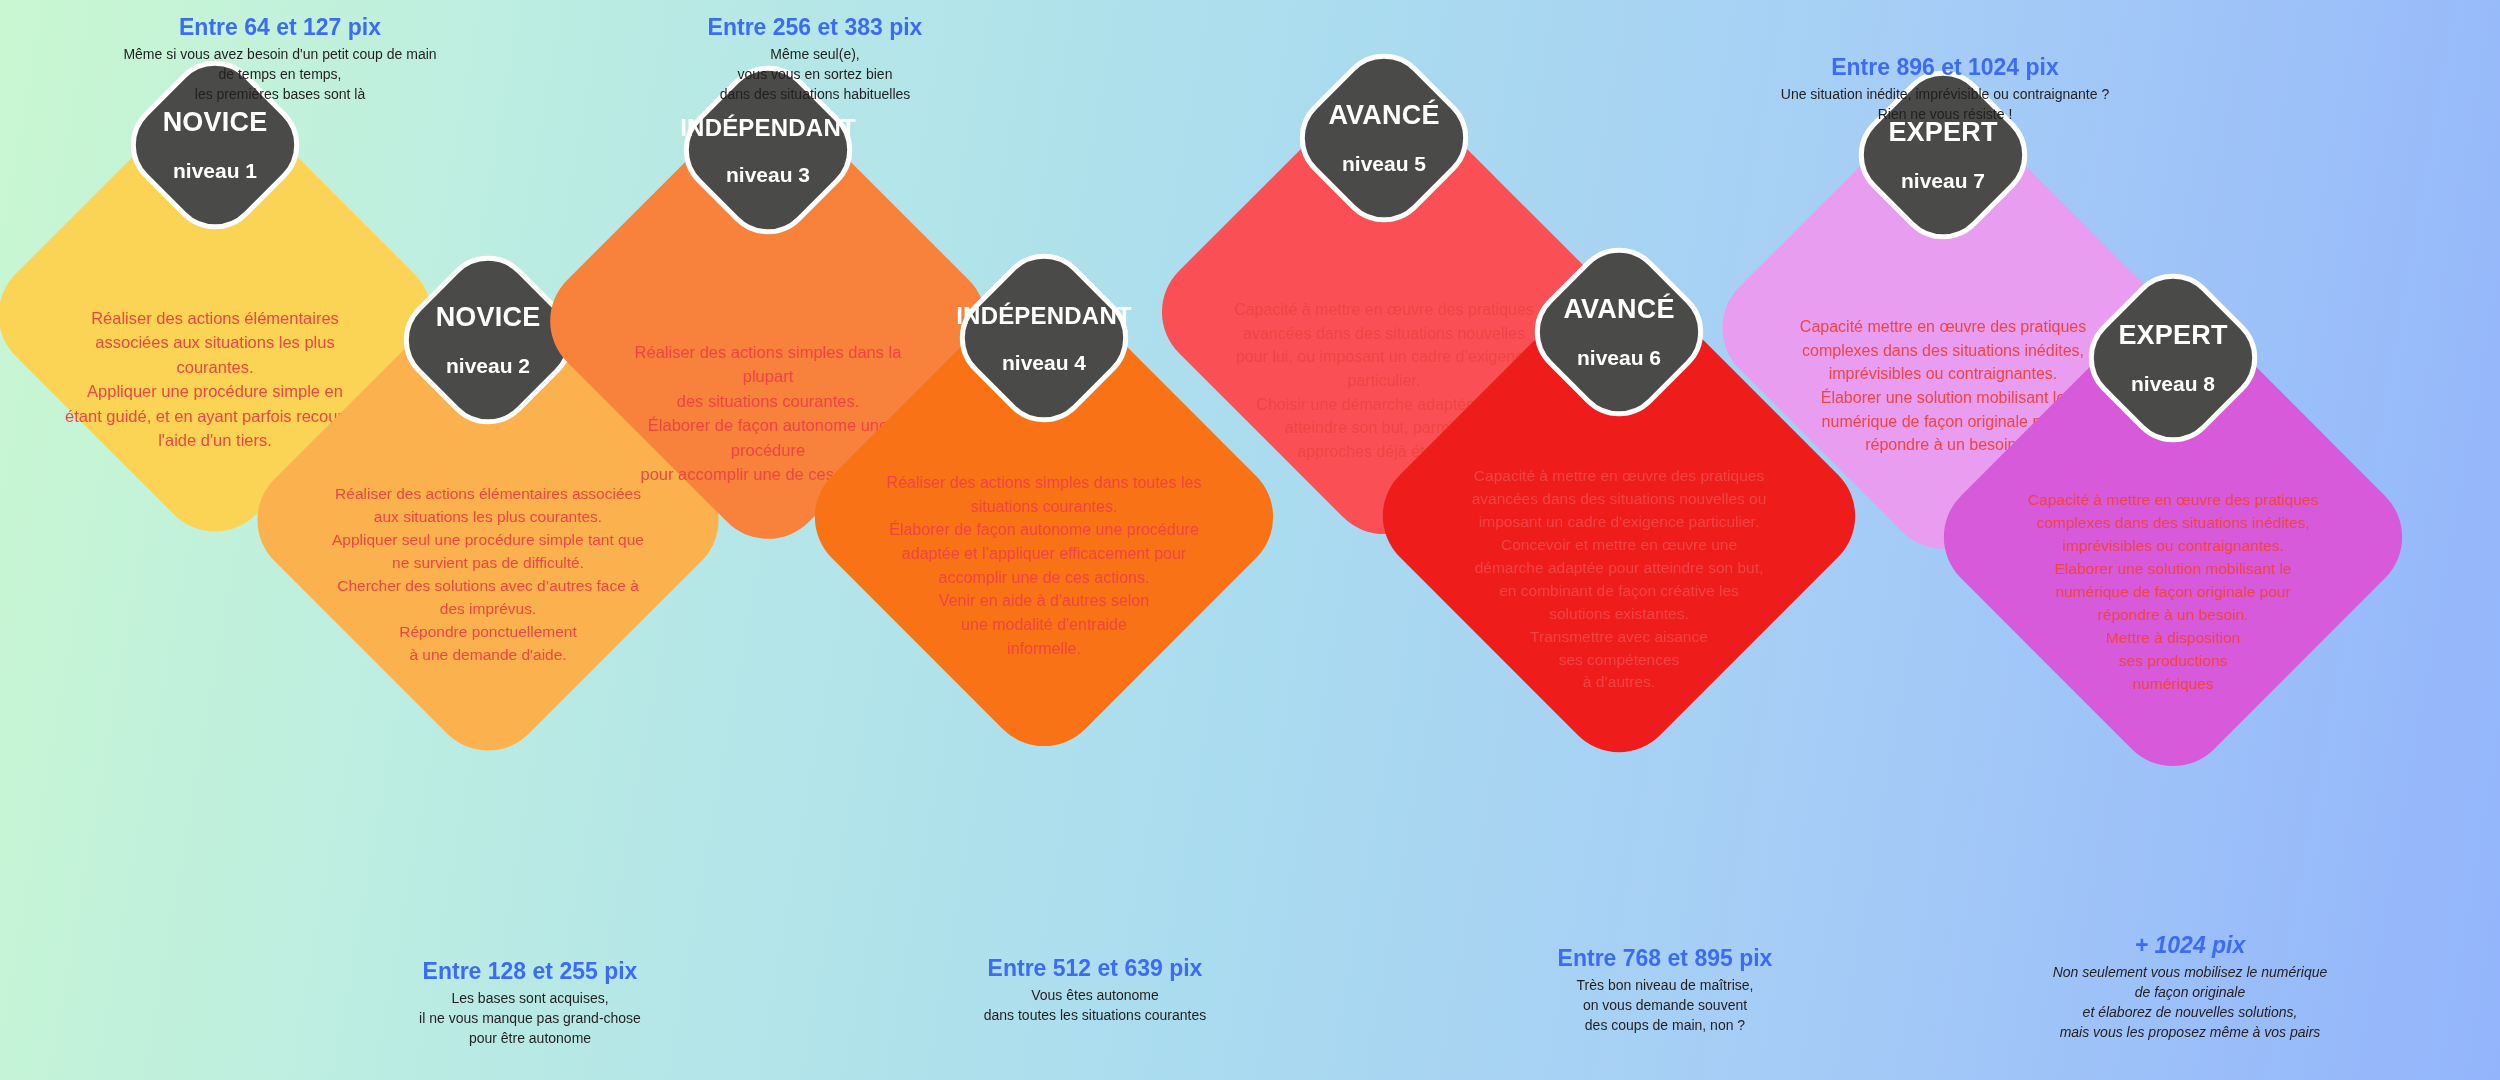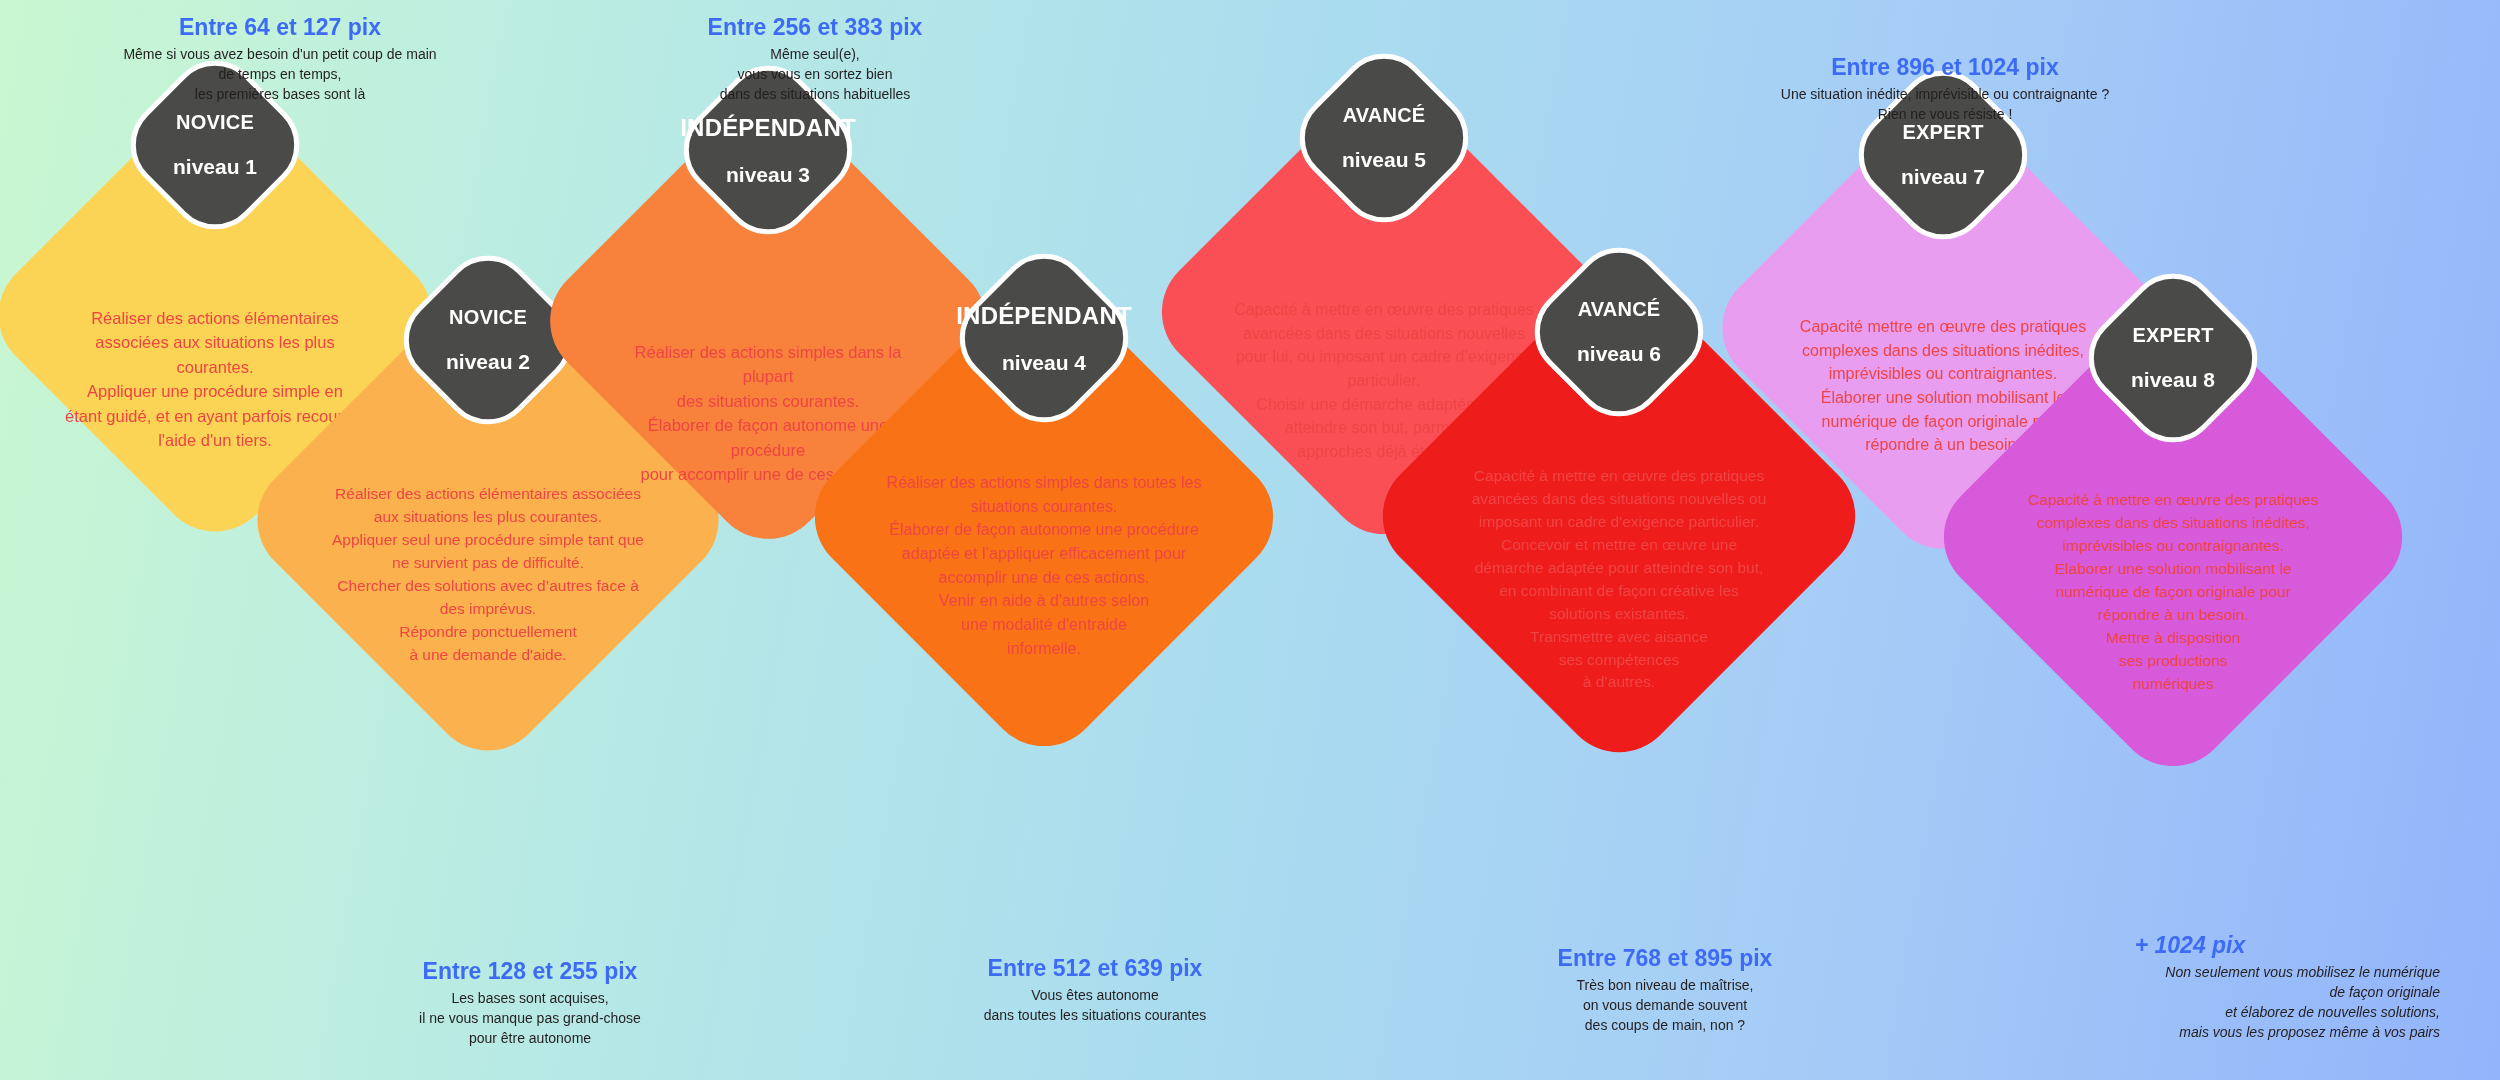--- a/index.html
+++ b/index.html
@@ -46,33 +46,33 @@
     border-radius: 46px 46px 46px 46px;
     transform: rotate(45deg);
     box-sizing: border-box;
   }
   .badge .blabel {
     position: relative; z-index: 2;
     color: #fff; text-align: center;
     font-weight: bold; line-height: 1.22;
     white-space: pre-line;
   }
-  .badge .blabel .t1 { display:block; font-size: 20px; letter-spacing: .2px; }
+  .badge .blabel .t1 { display:block; font-size: 27px; letter-spacing: .2px; }
   .badge .blabel .t2 { display:block; font-size: 21px; font-weight: bold; }
   .badge.narrow .blabel .t1 { font-size: 24px; }
 
   
   .cap { position: absolute; text-align: center; color: #231f20; }
   .cap .cap-title {
     color: #3d6bf5; font-weight: bold; font-size: 23px;
     margin-bottom: 4px; white-space: nowrap;
   }
   .cap .cap-sub { font-size: 14px; line-height: 1.42; white-space: pre-line; }
   .cap.italic .cap-title { font-style: italic; }
-  .cap.italic .cap-sub { font-style: italic; text-align: right; }
+  .cap.italic .cap-sub { font-style: italic; }
 </style>
 </head>
 <body>
 
 <div id="stage">
 
   <div class="card" style="left:45px; top:145px; width:340px; height:340px;">
     <div class="dia" style="background:#fcd455;"></div>
     <div class="body" style="padding-top:156px; font-size:16.5px;">
       <span class="txt">Réaliser des actions élémentaires

